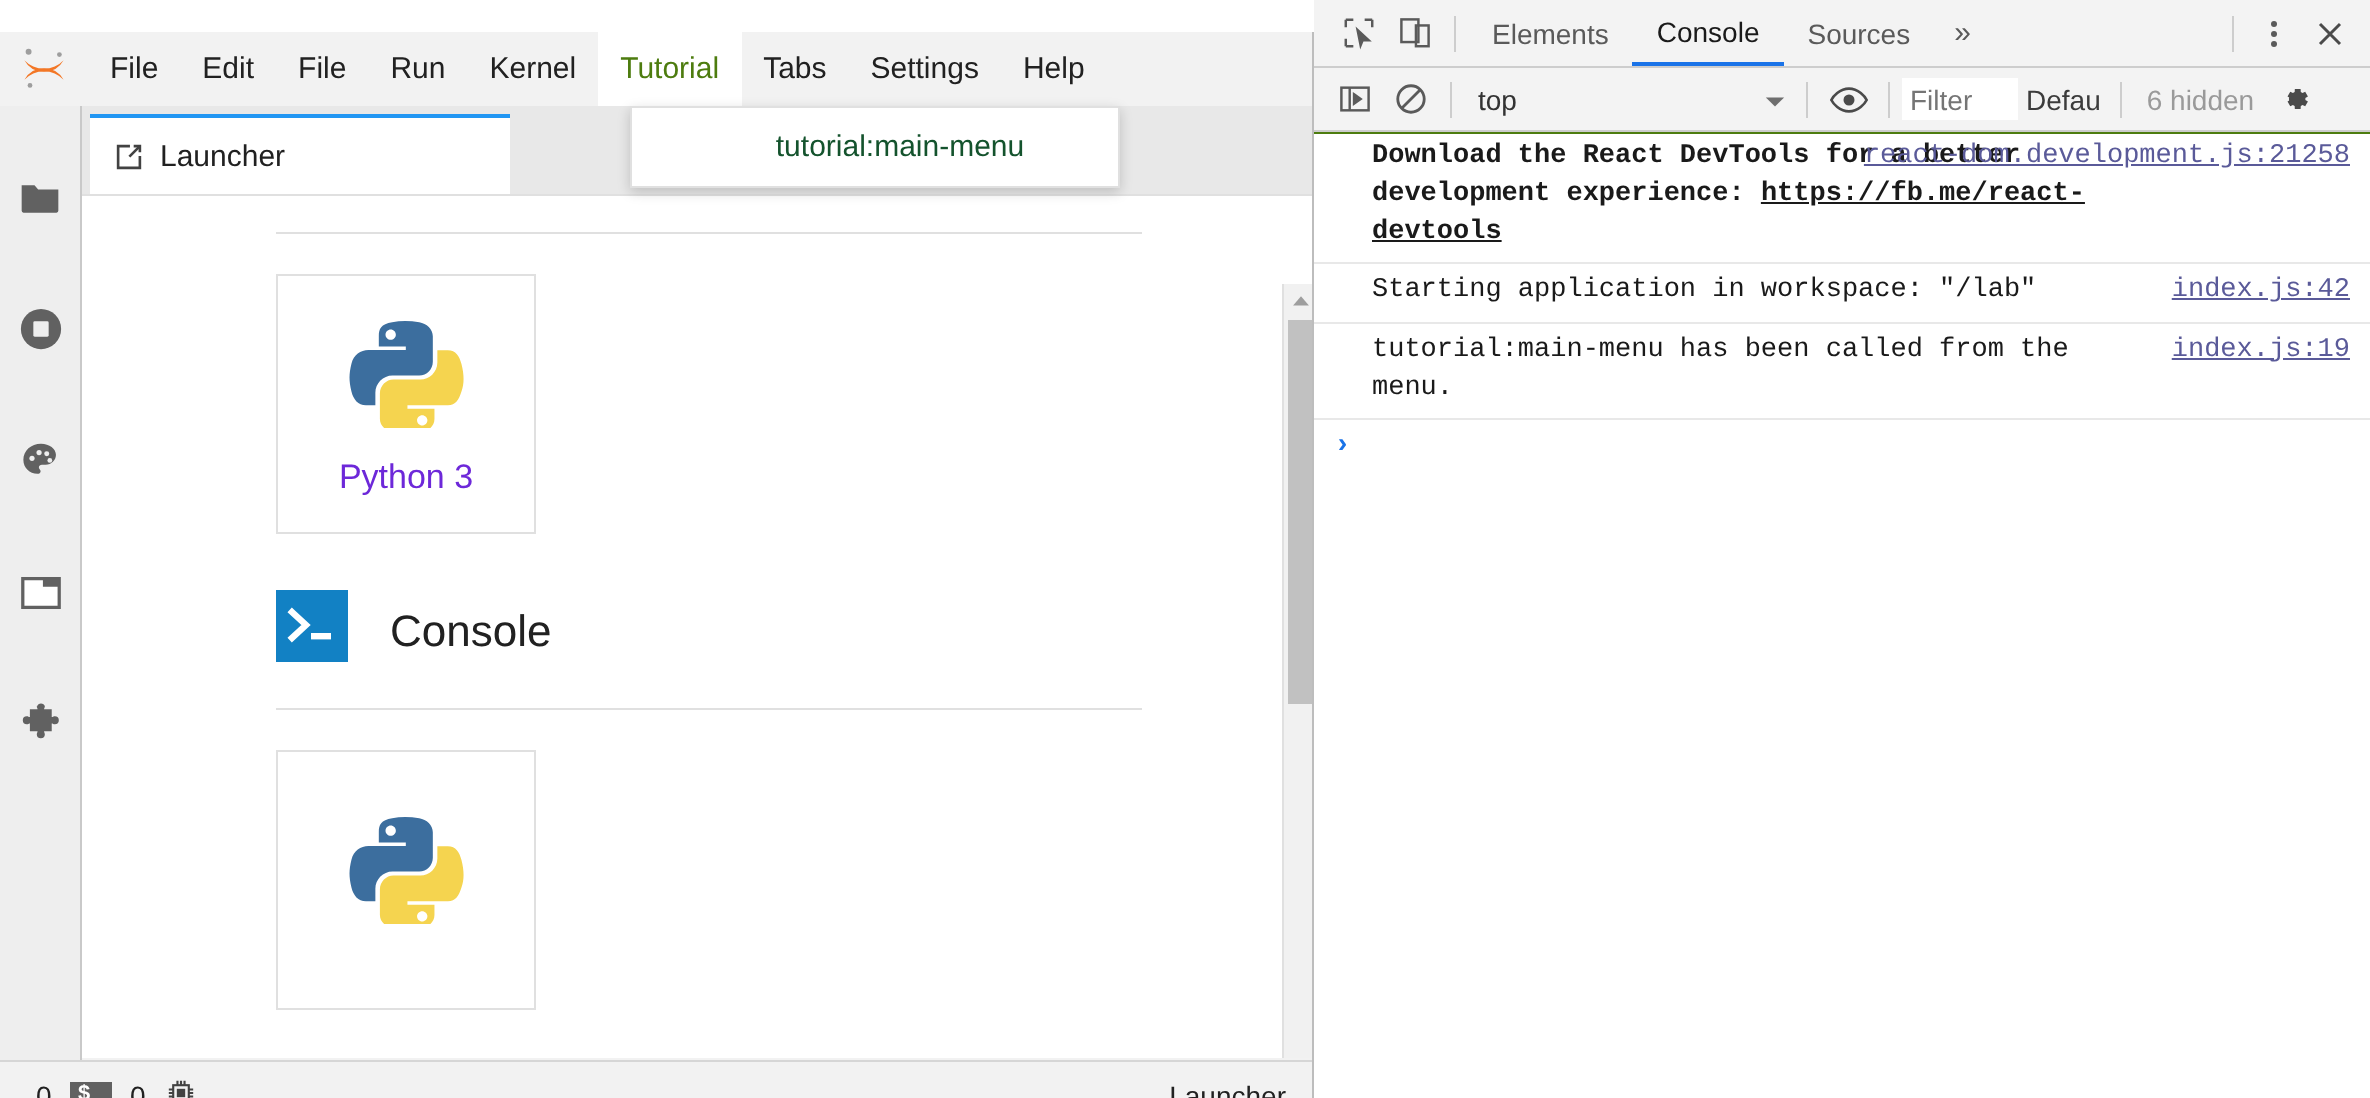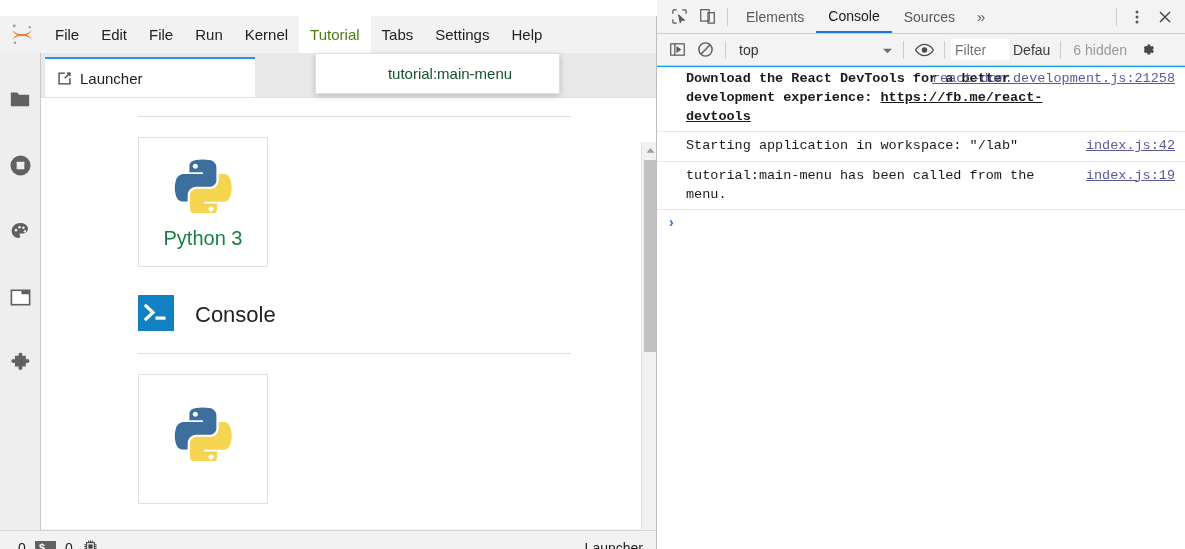--- a/index.html
+++ b/index.html
@@ -116,21 +116,21 @@
   .card-row { display: flex; gap: 12px; padding-top: 20px; }
   .card {
     width: 130px; height: 130px;
     border: 1px solid #e0e0e0;
     background: #ffffff;
     display: flex; flex-direction: column;
     align-items: center; justify-content: center;
     cursor: pointer;
     box-shadow: 0 0 0 rgba(0,0,0,0);
   }
-  .card-label { font-size: 20px; color: #15803d; margin-top: 10px; }
+  .card-label { font-size: 17px; color: #6d28d9; margin-top: 10px; }
 
   
   .vscroll {
     position: absolute; right: 0; top: 44px;
     width: 16px; height: 432px;
     background: #f1f1f1; border-left: 1px solid #e0e0e0;
   }
   .vs-arrow {
     width: 16px; height: 16px;
     display: flex; align-items: center; justify-content: center;
@@ -159,21 +159,21 @@
     font-family: "Liberation Mono", monospace;
     font-size: 11px; font-weight: bold;
     padding: 2px 4px; line-height: 1;
     display: inline-flex; align-items: center;
   }
 
   
   .devtools {
     position: absolute; left: 657px; top: 0;
     width: 528px; height: 549px;
-    background: #0ea5e9;
+    background: #4d7c0f;
     font-family: "Liberation Sans", sans-serif;
   }
   .dt-tabbar {
     height: 34px; display: flex; align-items: center;
     border-bottom: 1px solid #cdcdcd;
     background: #f3f3f3;
     padding: 0 6px 0 8px;
   }
   .dt-iconbtn {
     width: 28px; height: 28px;

